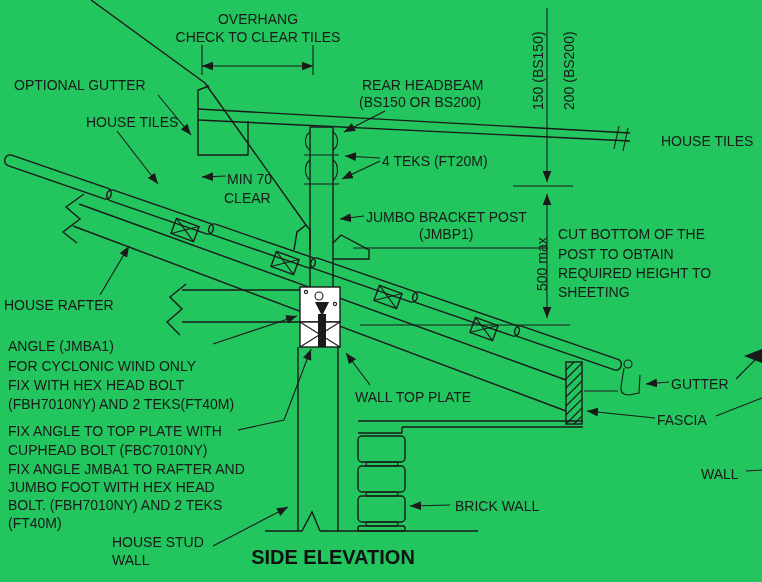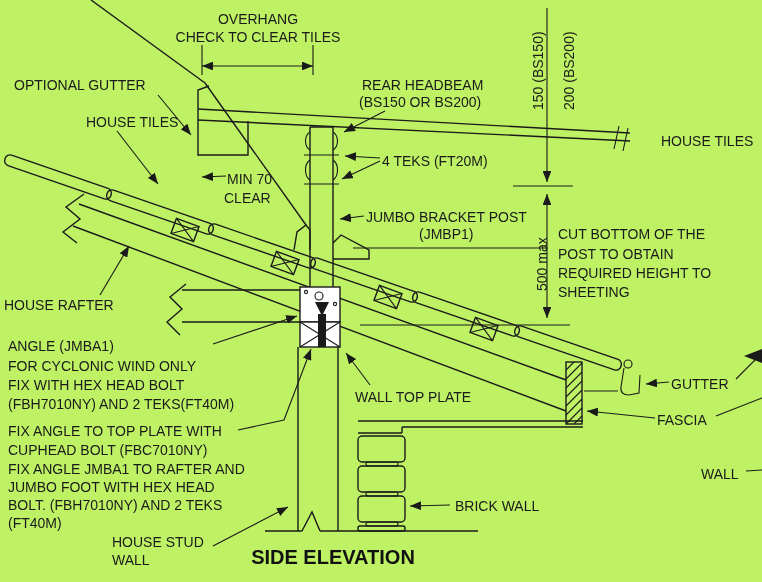--- a/index.html
+++ b/index.html
@@ -1,16 +1,16 @@
 <!DOCTYPE html>
 <html><head>
 <meta charset="utf-8">
 <style>
   html,body{margin:0;padding:0;background:#fff;}
-  .stage{position:relative;width:762px;height:582px;background:#bef264;overflow:hidden;}
+  .stage{position:relative;width:762px;height:582px;background:#22c55e;overflow:hidden;}
   svg{display:block;}
   .lbl{font-family:"Liberation Sans",sans-serif;font-size:14px;fill:#1a1a1a;}
   .lbl-title{font-family:"Liberation Sans",sans-serif;font-size:20px;font-weight:bold;fill:#111;}
   .ln{stroke:#1a1a1a;stroke-width:1.4;fill:none;}
   .ln-thin{stroke:#1a1a1a;stroke-width:1.1;fill:none;}
   .fillblk{fill:#1a1a1a;stroke:none;}
   .white{fill:#ffffff;}
 </style>
 </head>
 <body>

